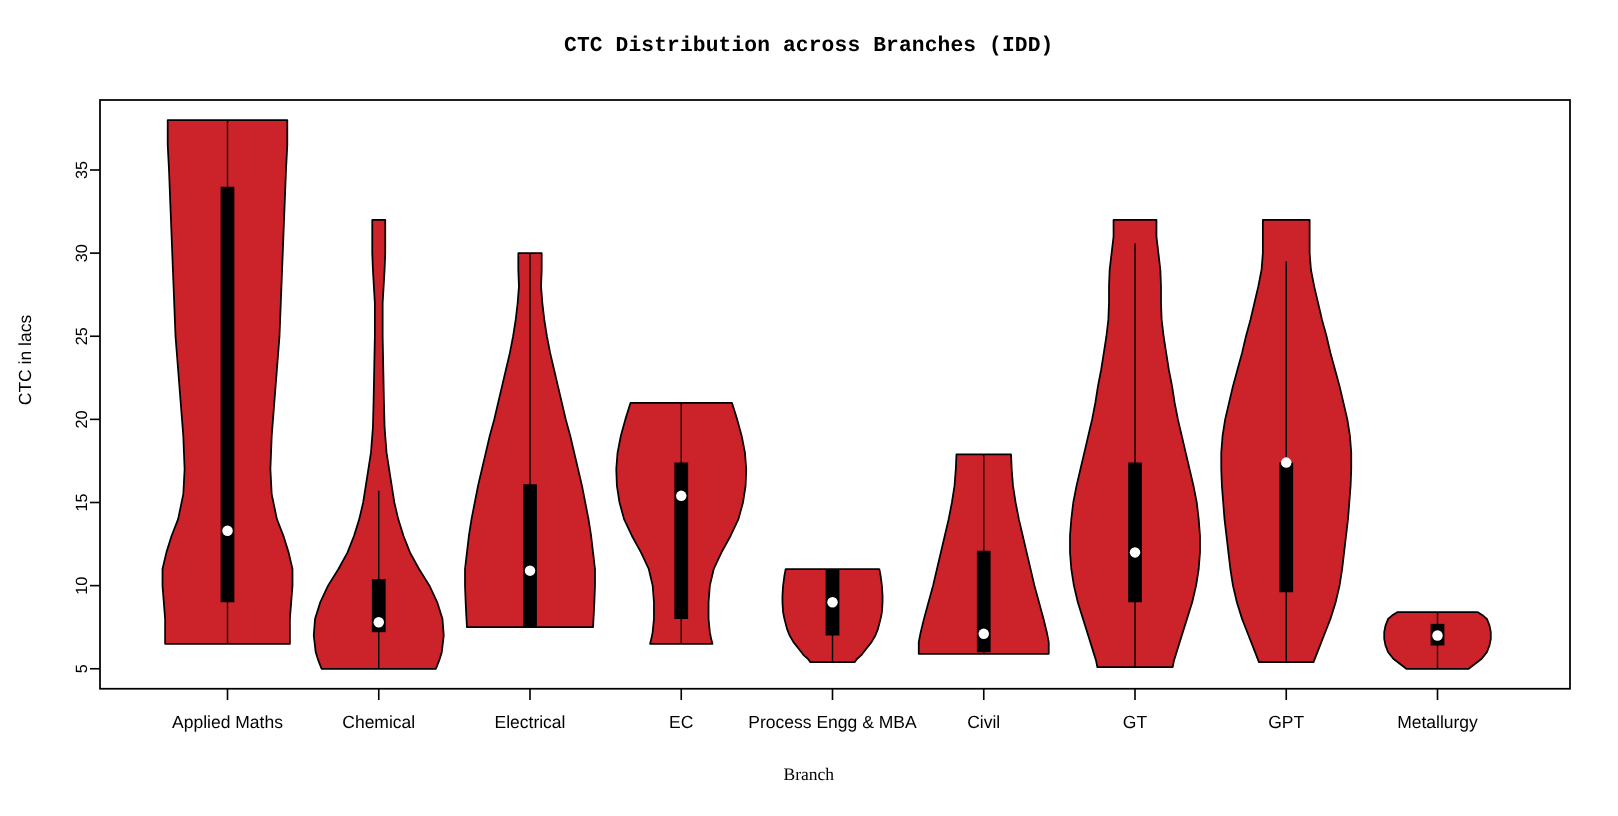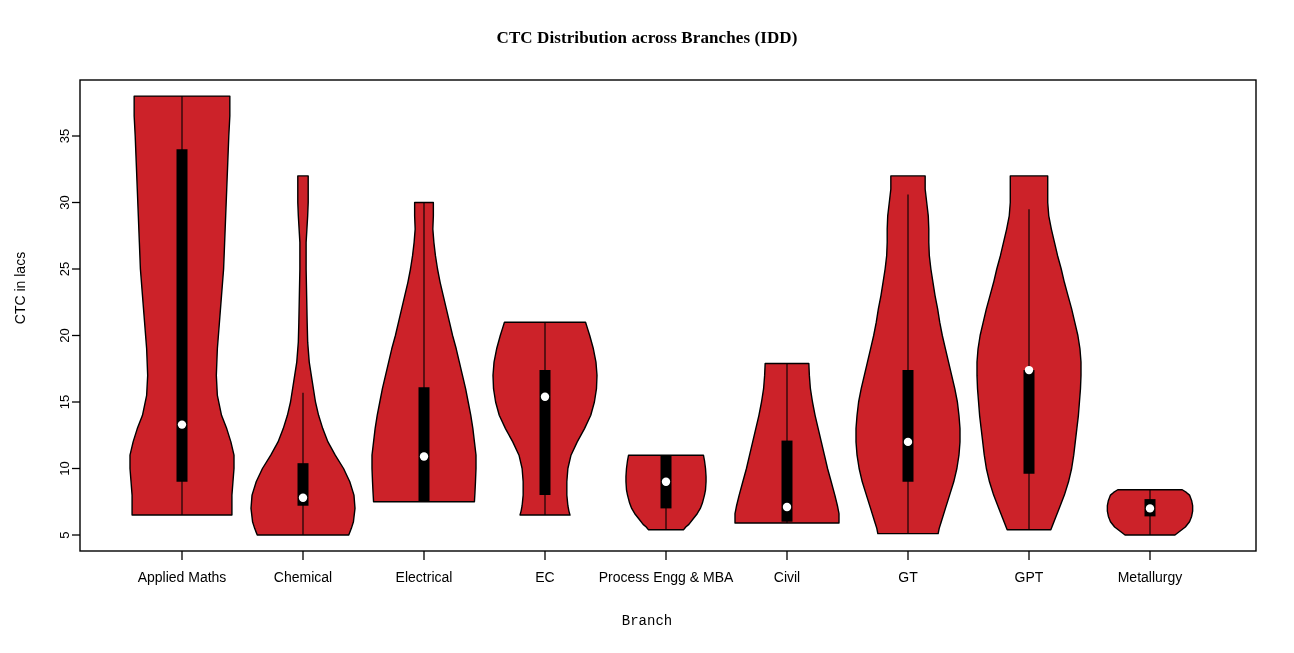--- a/index.html
+++ b/index.html
@@ -23,30 +23,30 @@
   }
   .chart-title {
     position: absolute;
     left: 0;
     top: 28px;
     width: 1294px;
     text-align: center;
     font-size: 17px;
     font-weight: bold;
     letter-spacing: 0.1px;
-    font-family: Liberation Serif, serif;
+    font-family: Liberation Mono, monospace;
   }
   .axis-label-x {
     position: absolute;
     left: 0;
     top: 613px;
     width: 1294px;
     text-align: center;
     font-size: 14px;
-    font-family: Liberation Mono, monospace;
+    font-family: Liberation Serif, serif;
   }
   .axis-label-y {
     position: absolute;
     left: -40px;
     top: 280px;
     width: 120px;
     text-align: center;
     font-size: 14px;
     font-family: "Liberation Sans", sans-serif;
     transform: rotate(-90deg);

